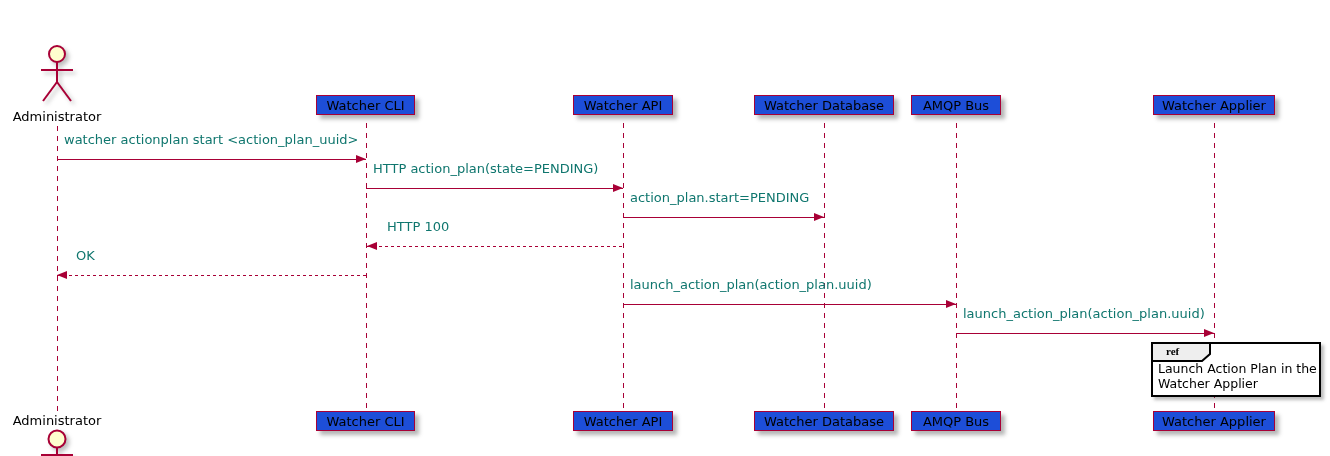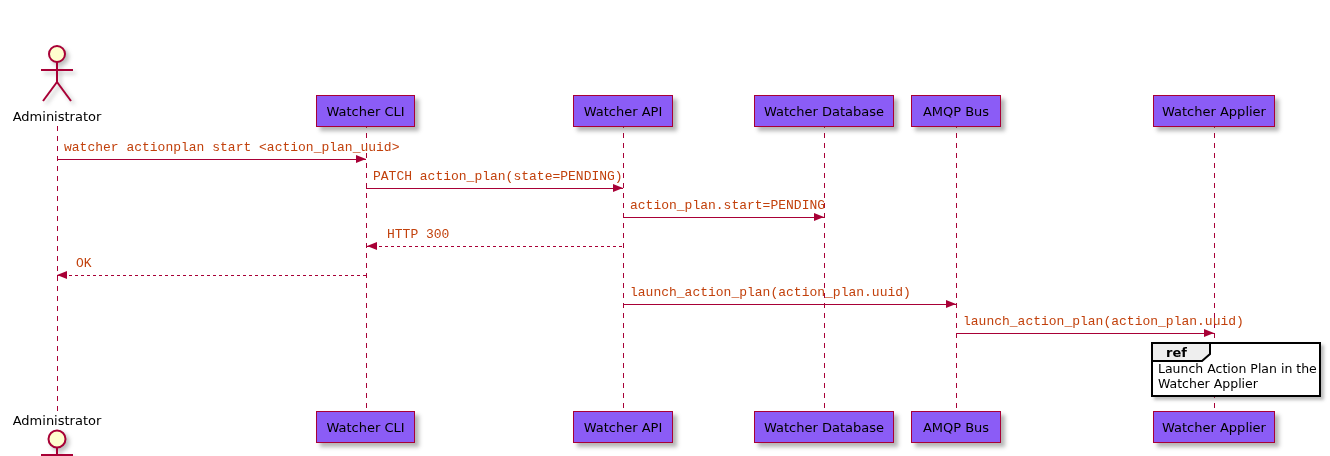--- a/index.html
+++ b/index.html
@@ -12,48 +12,48 @@
     overflow:hidden;
     margin-top:42px;
   }
   
   .lifeline{
     position:absolute;width:1px;z-index:1;
     background:repeating-linear-gradient(to bottom,#A80036 0 5px,transparent 5px 10px);
   }
   
   .pbox{
-    position:absolute;height:32px;box-sizing:border-box;z-index:3;
-    background:#8b5cf6;border:1.8px solid #A80036;
+    position:absolute;height:20px;box-sizing:border-box;z-index:3;
+    background:#1d4ed8;border:1.8px solid #A80036;
     box-shadow:4px 4px 4px rgba(90,90,90,.45);
     display:flex;align-items:center;justify-content:center;
     white-space:nowrap;
   }
   
   .actor-svg{position:absolute;z-index:3;filter:drop-shadow(3px 3px 2px rgba(90,90,90,.4));}
   .actor-label{position:absolute;width:114px;text-align:center;white-space:nowrap;z-index:3;}
   
   .msg{position:absolute;height:0;z-index:2;}
   .msg .line{position:absolute;left:0;right:0;top:0;height:1.2px;background:#A80036;}
   .msg.dashed .line{
     background:repeating-linear-gradient(to right,#A80036 0 3px,transparent 3px 6px);
   }
-  .msg .label{position:absolute;bottom:4px;white-space:nowrap;color:#c2410c;font-family:Liberation Mono, monospace;}
+  .msg .label{position:absolute;bottom:12px;white-space:nowrap;color:#0f766e;}
   .arr{position:absolute;width:0;height:0;top:-4px;}
   .arr.r{right:0;border-left:10px solid #A80036;border-top:4.5px solid transparent;border-bottom:4.5px solid transparent;}
   .arr.l{left:0;border-right:10px solid #A80036;border-top:4.5px solid transparent;border-bottom:4.5px solid transparent;}
   
   .ref-frag{
     position:absolute;left:1151px;top:300px;width:170px;height:55px;
     box-sizing:border-box;background:#ffffff;border:2px solid #000;z-index:4;
     box-shadow:3px 3px 3px rgba(90,90,90,.4);
   }
   .ref-tab{position:absolute;top:-2px;left:-2px;}
   .ref-tab-label{
-    position:absolute;top:1px;left:13px;font-weight:bold;font-size:13px;z-index:5;
+    position:absolute;top:1px;left:13px;font-weight:bold;font-size:11px;z-index:5;font-family:Liberation Serif, serif;
   }
   .ref-body{margin:18px 0 0 5px;line-height:14.5px;font-size:12.5px;white-space:nowrap;}
 </style>
 </head>
 <body>
 
 <div id="stage">
 
   <div class="lifeline" style="left:57px;top:84px;height:286px;"></div>
   <div class="lifeline" style="left:366px;top:81px;height:288px;"></div>
@@ -94,33 +94,33 @@
 
   <div class="msg" style="left:57px;top:117px;width:309px;">
     <div class="line"></div>
     <div class="arr r"></div>
     <div class="label" style="left:7px;">watcher actionplan start &lt;action_plan_uuid&gt;</div>
   </div>
 
   <div class="msg" style="left:366px;top:146px;width:257px;">
     <div class="line"></div>
     <div class="arr r"></div>
-    <div class="label" style="left:7px;">PATCH action_plan(state=PENDING)</div>
+    <div class="label" style="left:7px;">HTTP action_plan(state=PENDING)</div>
   </div>
 
   <div class="msg" style="left:623px;top:175px;width:201px;">
     <div class="line"></div>
     <div class="arr r"></div>
     <div class="label" style="left:7px;">action_plan.start=PENDING</div>
   </div>
 
   <div class="msg dashed" style="left:367px;top:204px;width:256px;">
     <div class="line"></div>
     <div class="arr l"></div>
-    <div class="label" style="left:20px;">HTTP 300</div>
+    <div class="label" style="left:20px;">HTTP 100</div>
   </div>
 
   <div class="msg dashed" style="left:57px;top:233px;width:310px;">
     <div class="line"></div>
     <div class="arr l"></div>
     <div class="label" style="left:19px;">OK</div>
   </div>
 
   <div class="msg" style="left:623px;top:262px;width:333px;">
     <div class="line"></div>

